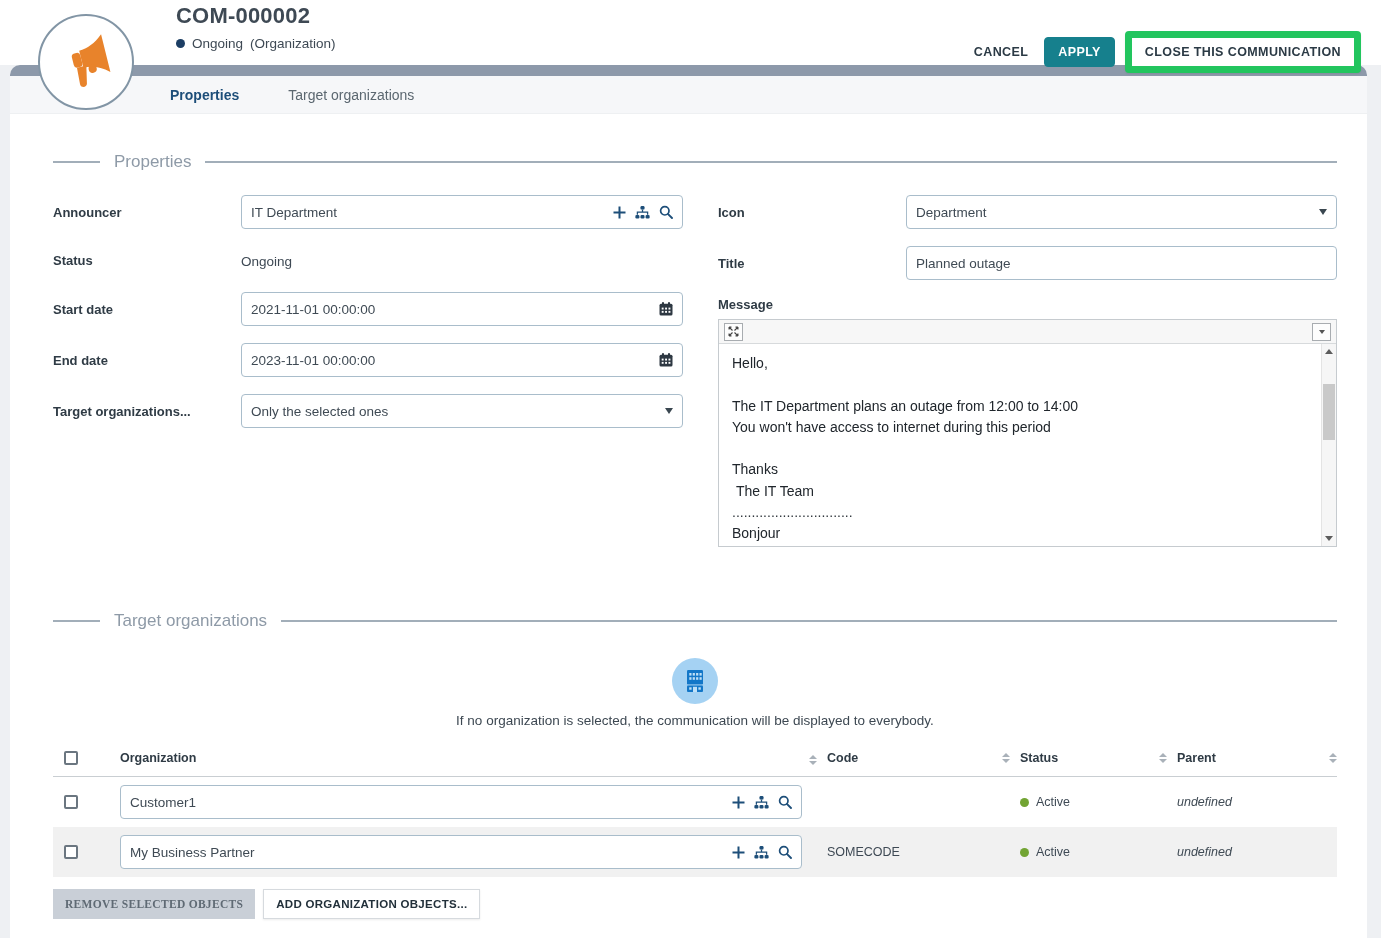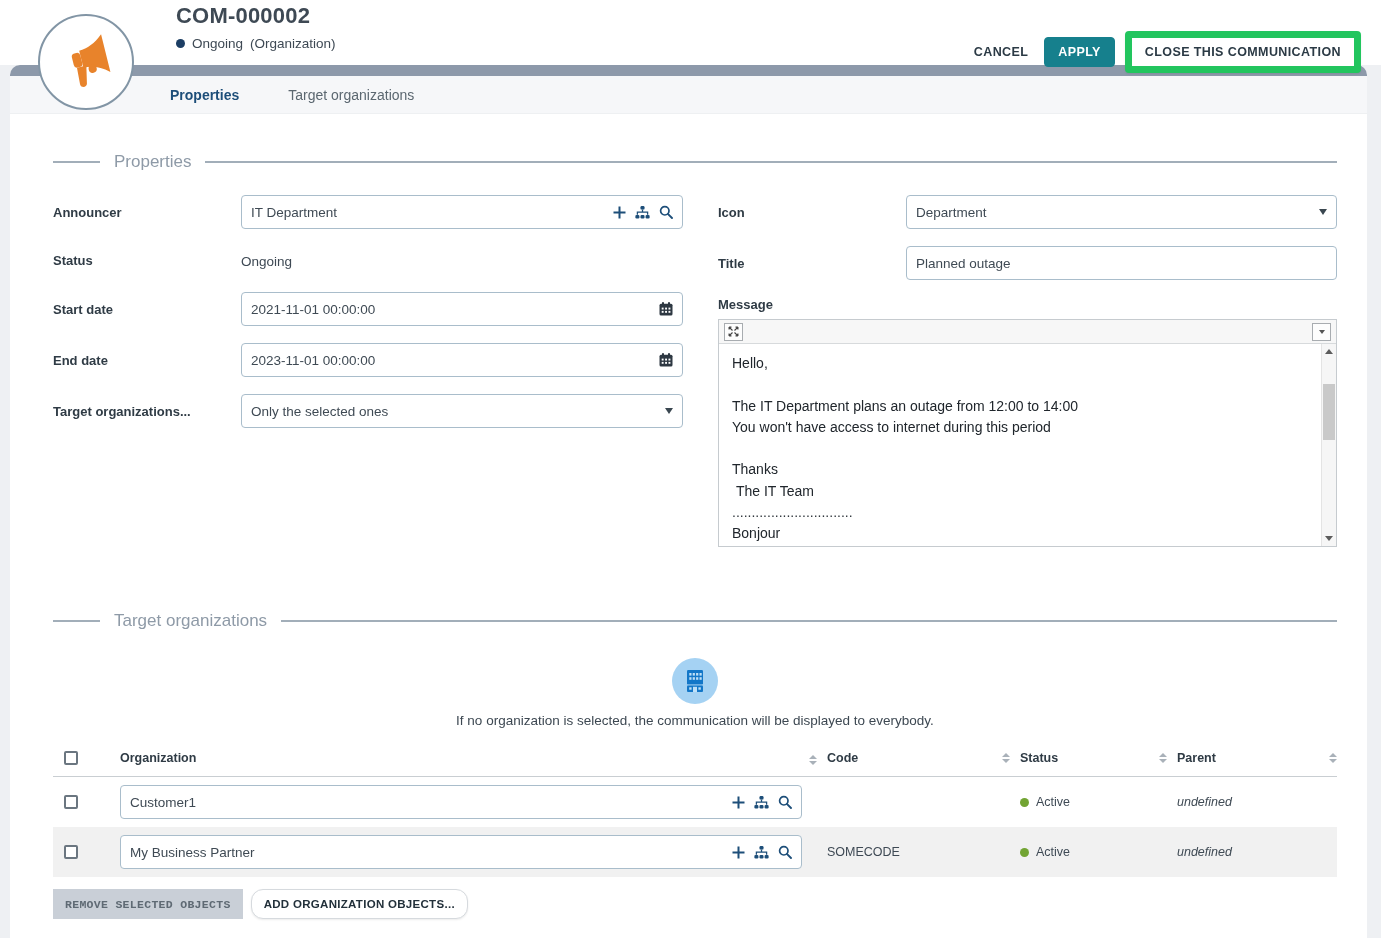--- a/index.html
+++ b/index.html
@@ -88,22 +88,22 @@
   .parent-val { font-style:italic; color:#3f4a54; }
   .sort { display:inline-flex; flex-direction:column; gap:2.5px; cursor:pointer; }
   .sort i { display:block; width:0; height:0; border-left:4px solid transparent; border-right:4px solid transparent; }
   .sort .up { border-bottom:4.5px solid #a9b1b9; }
   .sort .down { border-top:4.5px solid #a9b1b9; }
   input[type="checkbox"] {
     appearance:none; -webkit-appearance:none; width:14px; height:14px; margin:0;
     border:2px solid #6b7680; border-radius:2px; background:#fff; cursor:pointer; display:block;
   }
   .table-actions { display:flex; gap:8px; margin-top:12px; }
-  .btn-gray { background:#c9cfd7; border:none; color:#5f6a74; font-size:11.5px; font-weight:700; letter-spacing:.3px; padding:8px 12px; border-radius:0; font-family:Liberation Mono, monospace; cursor:pointer; }
-  .btn-white-sm { background:#fff; border:1px solid #d6dade; color:#22303a; font-size:11.5px; font-weight:700; letter-spacing:.3px; padding:8px 12px; border-radius:12px; box-shadow:0 1px 2px rgba(0,0,0,.08); font-family:inherit; cursor:pointer; }
+  .btn-gray { background:#c9cfd7; border:none; color:#5f6a74; font-size:11.5px; font-weight:700; letter-spacing:.3px; padding:8px 12px; border-radius:0; font-family:Liberation Serif, serif; cursor:pointer; }
+  .btn-white-sm { background:#fff; border:1px solid #d6dade; color:#22303a; font-size:11.5px; font-weight:700; letter-spacing:.3px; padding:8px 12px; border-radius:0; box-shadow:0 1px 2px rgba(0,0,0,.08); font-family:inherit; cursor:pointer; }
 </style>
 </head>
 <body>
 
 <div class="top-header"></div>
 
 <div class="avatar">
   <svg width="62" height="62" viewBox="0 0 64 64">
     <g transform="rotate(-14 32 32)" fill="#e8832b">
       <path d="M54 8 L54 48 C45 40 37 37.5 28 37 L28 19 C37 18.5 45 16 54 8 Z"></path>

